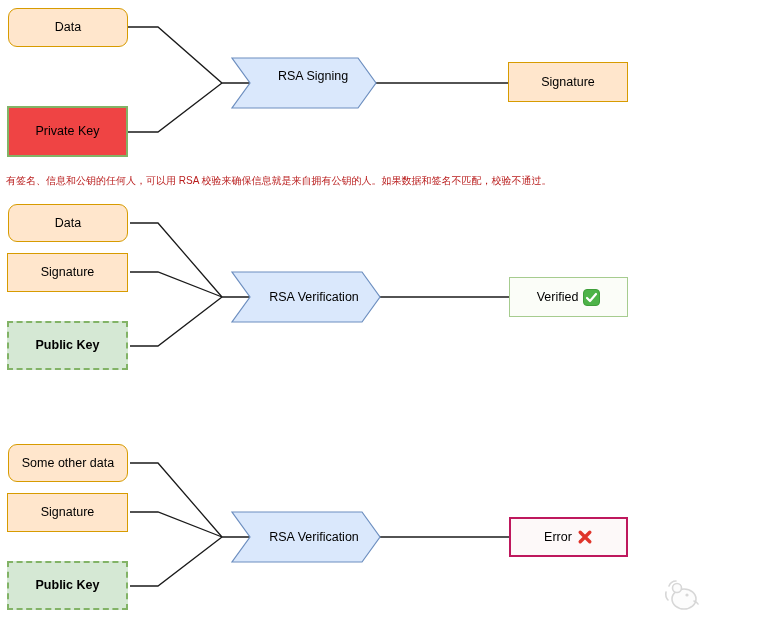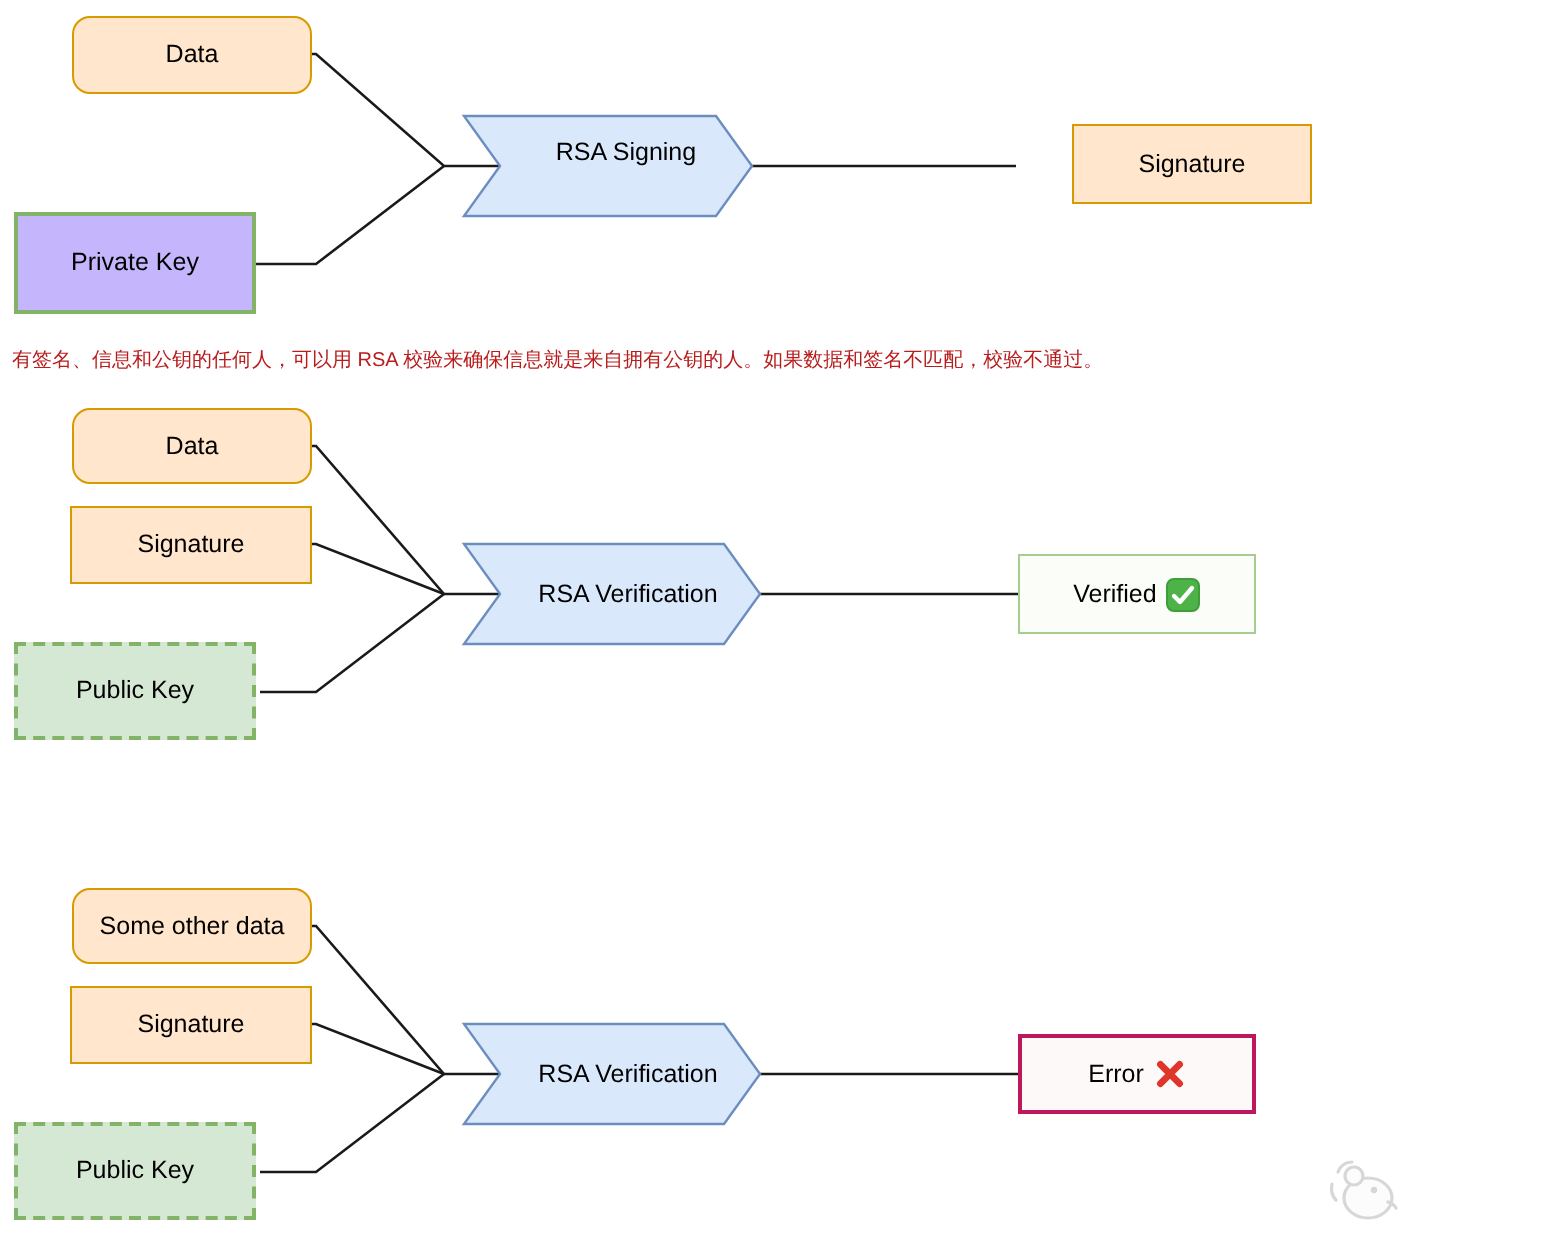--- a/index.html
+++ b/index.html
@@ -5,24 +5,24 @@
   html,body{margin:0;padding:0;background:#ffffff;}
   .canvas{
     position:relative;width:775px;height:625px;background:#ffffff;overflow:hidden;
     font-family:"Liberation Sans","DejaVu Sans",sans-serif;color:#000;
   }
   .wires{position:absolute;left:0;top:0;z-index:0;}
   .box{
     position:absolute;box-sizing:border-box;display:flex;align-items:center;justify-content:center;
     font-size:12.5px;line-height:1.2;text-align:center;z-index:2;background:#fff;
   }
-  .orange{background:#FFE6CC;border:1px solid #D79B00;margin-left:28px;}
+  .orange{background:#FFE6CC;border:1px solid #D79B00;}
   .rounded{border-radius:9px;}
-  .green-solid{background:#c4b5fd;border:2px solid #82B366;}
-  .green-dashed{background:#D5E8D4;border:2px dashed #82B366;}
+  .green-solid{background:#ef4444;border:2px solid #82B366;}
+  .green-dashed{background:#D5E8D4;border:2px dashed #82B366;font-weight:bold;}
   .out-verified{background:#FBFDF8;border:1px solid #A6CC8F;}
   .out-error{background:#FDF9F9;border:2px solid #be185d;}
   .chev-label{
     position:absolute;display:flex;align-items:center;justify-content:center;
     font-size:12.5px;z-index:2;
   }
   .note{
     position:absolute;left:6px;top:172px;width:769px;font-size:10px;line-height:18px;
     white-space:nowrap;z-index:2;color:#b91c1c;
   }

